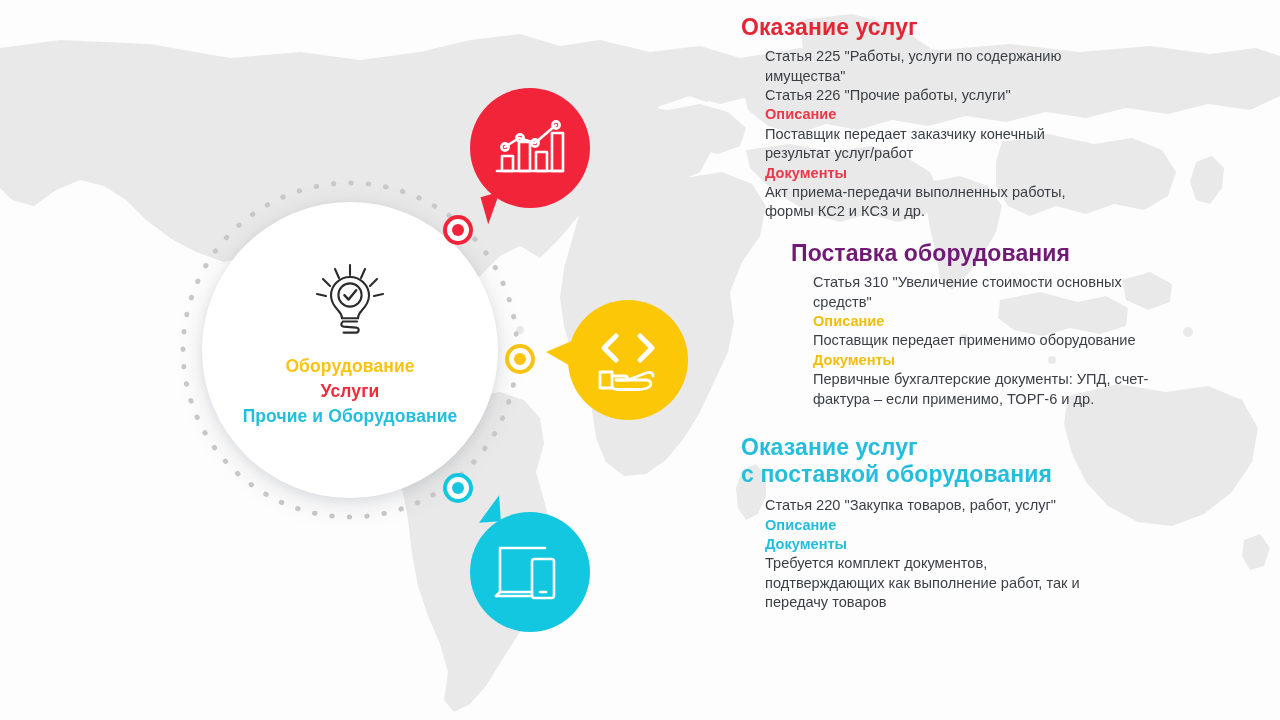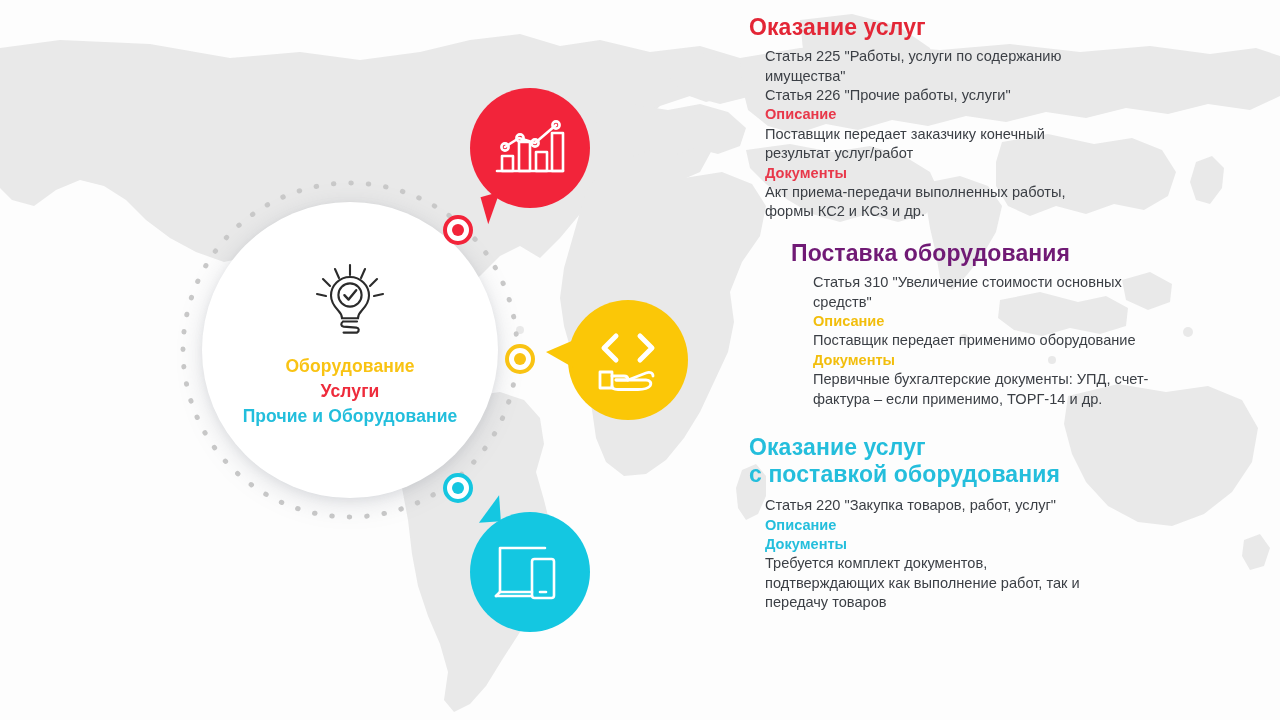--- a/index.html
+++ b/index.html
@@ -162,21 +162,21 @@
     border-right: 22px solid #14C7E1;
     border-top: 26px solid transparent;
     transform: rotate(-4deg);
   }
 
   
   .panel {
     position: absolute;
   }
   .panel h2 {
-    margin: 0 0 6px 16px;
+    margin: 0 0 6px 8px;
     font-size: 23px;
     font-weight: bold;
     line-height: 1.18;
     letter-spacing: 0.1px;
   }
   .panel .body {
     font-size: 14.6px;
     line-height: 1.33;
     color: #3b3f45;
   }
@@ -385,21 +385,21 @@
     </div>
   </div>
 
   <div class="panel" id="panel-equipment">
     <h2>Поставка оборудования</h2>
     <div class="body">
       <p>Статья 310 "Увеличение стоимости основных средств"</p>
       <p class="sub">Описание</p>
       <p>Поставщик передает применимо оборудование</p>
       <p class="sub">Документы</p>
-      <p>Первичные бухгалтерские документы: УПД, счет-фактура – если применимо, ТОРГ-14 и др.</p>
+      <p>Первичные бухгалтерские документы: УПД, счет-фактура – если применимо, ТОРГ-6 и др.</p>
     </div>
   </div>
 
   <div class="panel" id="panel-both">
     <h2><span>Оказание услуг</span><br><span>с поставкой оборудования</span></h2>
     <div class="body">
       <p>Статья 220 "Закупка товаров, работ, услуг"</p>
       <p class="sub">Описание</p>
       <p class="sub">Документы</p>
       <p>Требуется комплект документов, подтверждающих как выполнение работ, так и передачу товаров</p>

